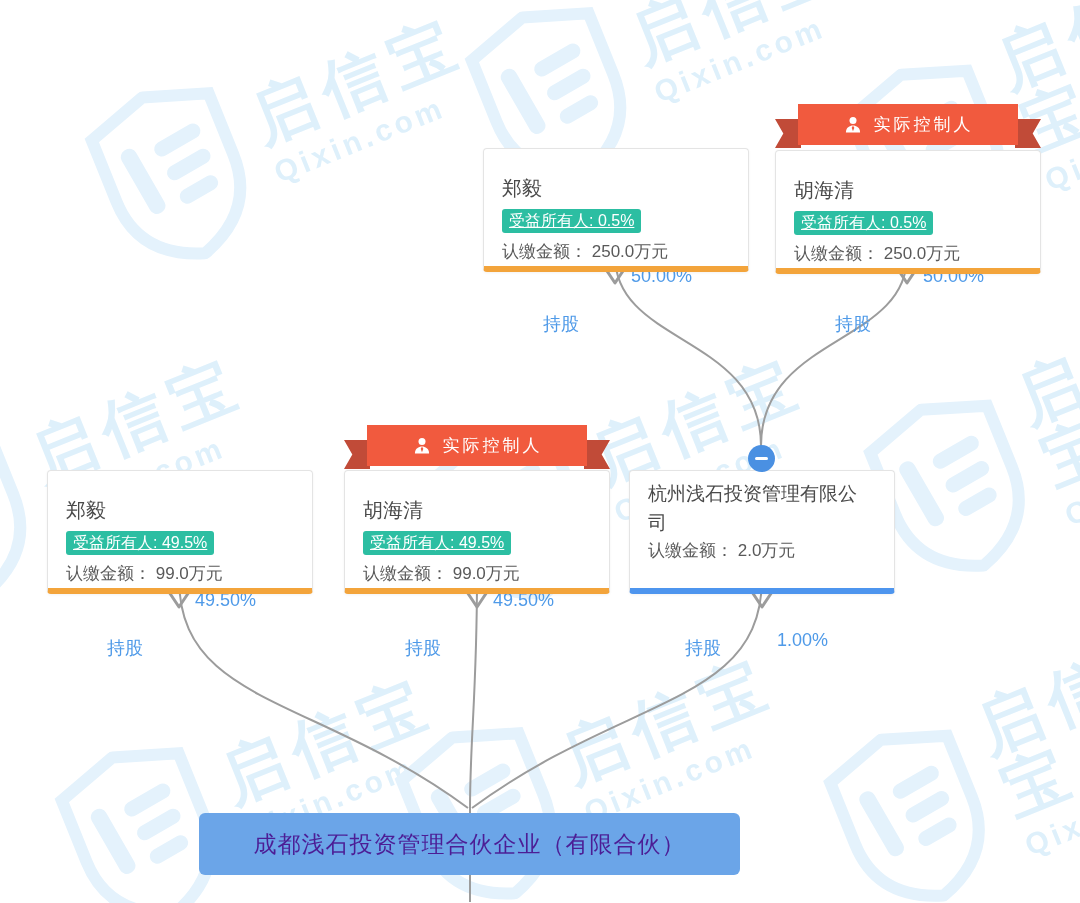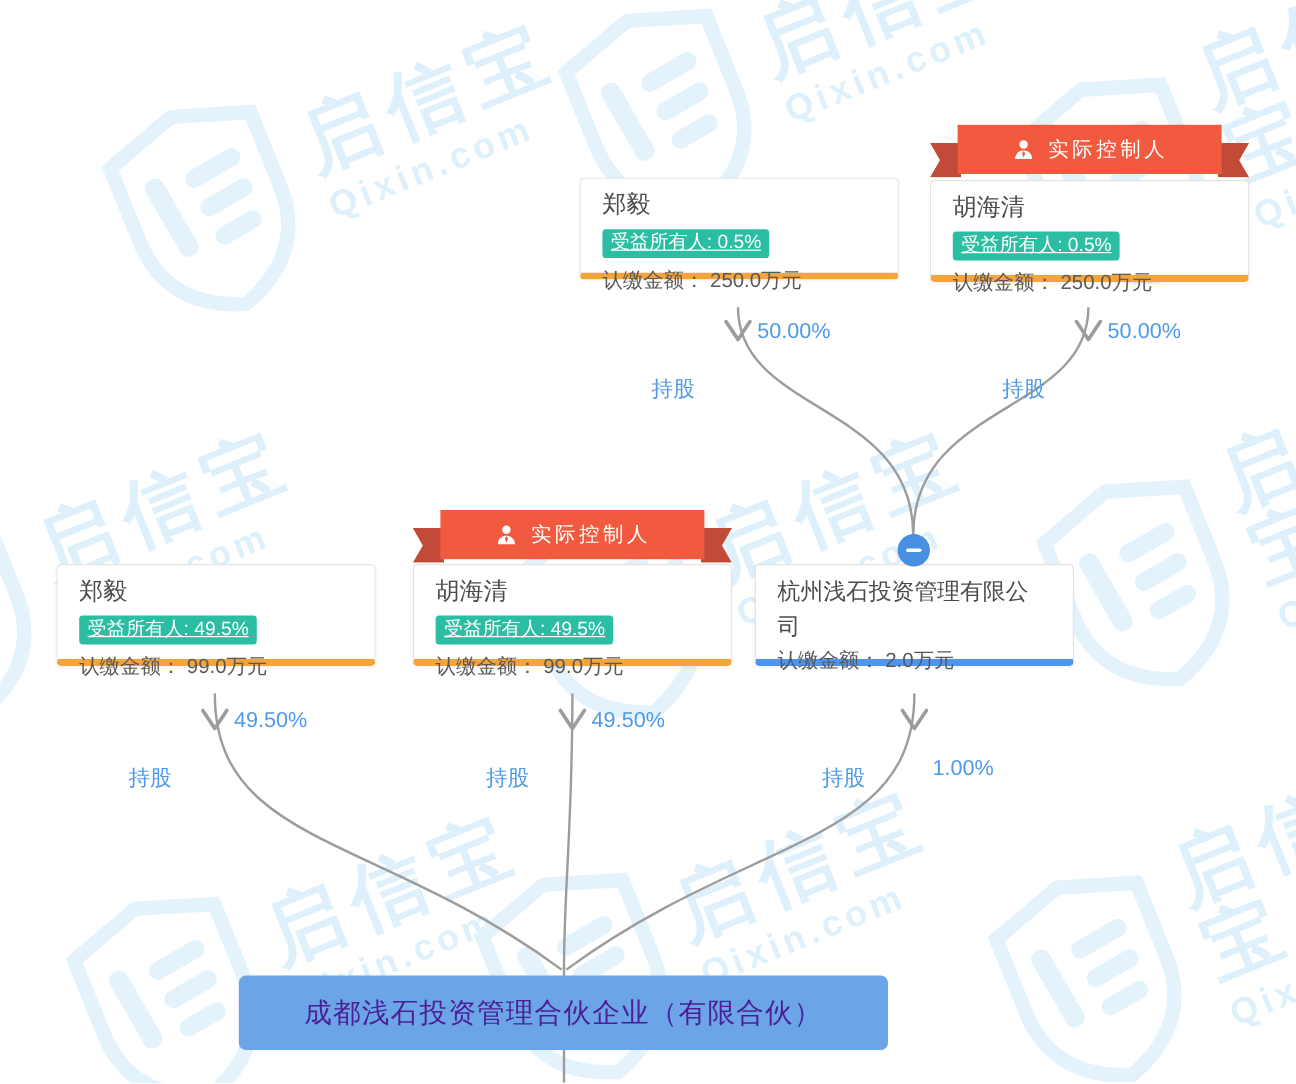--- a/index.html
+++ b/index.html
@@ -26,23 +26,23 @@
   svg.edges path { stroke:#9c9c9c; fill:none; }
   svg.edges .line { stroke-width:2; }
   svg.edges .chev { stroke-width:3; stroke-linecap:round; stroke-linejoin:round; }
 
   
   .lk { position:absolute; z-index:2; font-size:18px; color:#4f9ae8; line-height:22px; white-space:nowrap; }
   .lk-r { text-align:center;margin-top:48px; }
 
   
   .card {
-    position:absolute; width:266px; height:85px; z-index:3;
+    position:absolute; width:266px; height:124px; z-index:3;
     background:#fff; border:1px solid #e4e4e4; border-bottom:6px solid #f3a43b;
-    border-radius:4px; padding:8px 14px 0 18px;
+    border-radius:4px; padding:26px 14px 0 18px;
     box-shadow:0 1px 3px rgba(0,0,0,.05);
   }
   .card.blue-bar { border-bottom-color:#4e95ee; }
   .card-name { font-size:20px; color:#4a4a4a; margin-bottom:7px; }
   .card-name.wrap { width:214px; line-height:1.5; margin-bottom:2px; font-size:19px; }
   .badge {
     display:inline-block; background:#2cbea2; color:#fff; font-size:16px;
     line-height:20px; padding:2px 7px; border-radius:3px; margin-bottom:7px;
     white-space:nowrap;
     text-decoration:underline;

